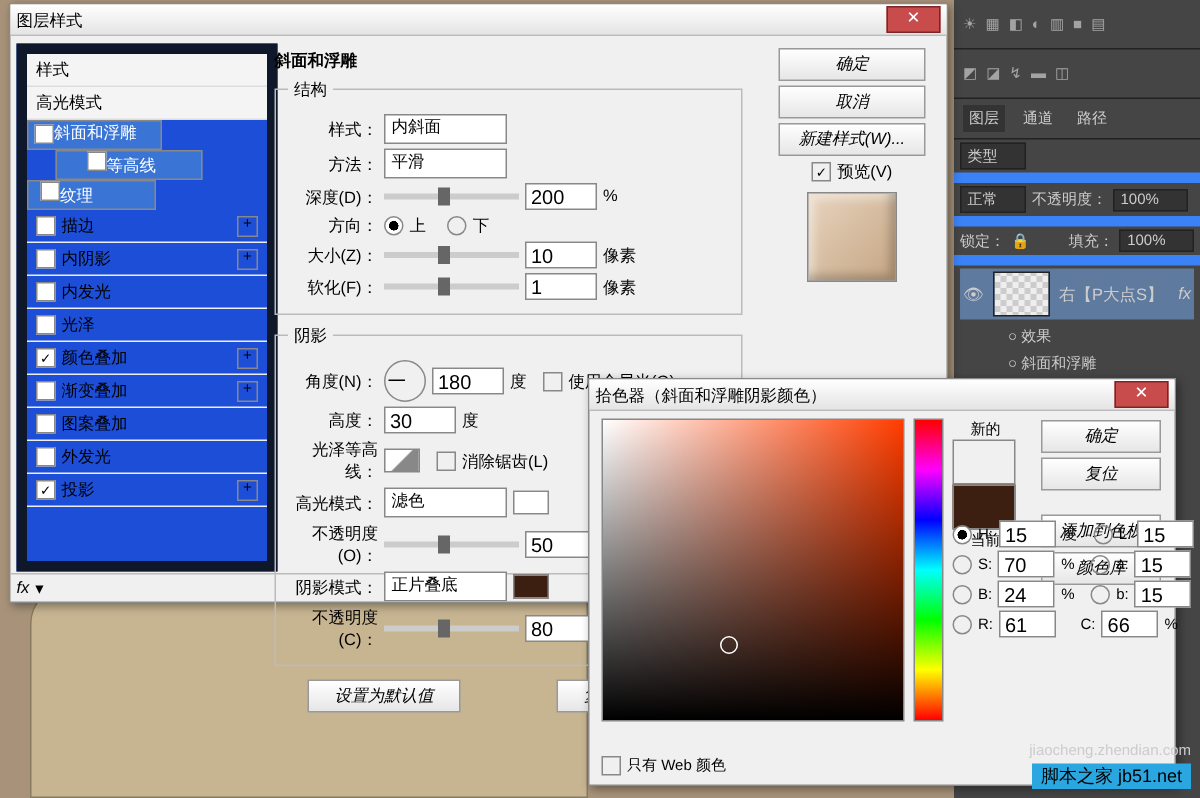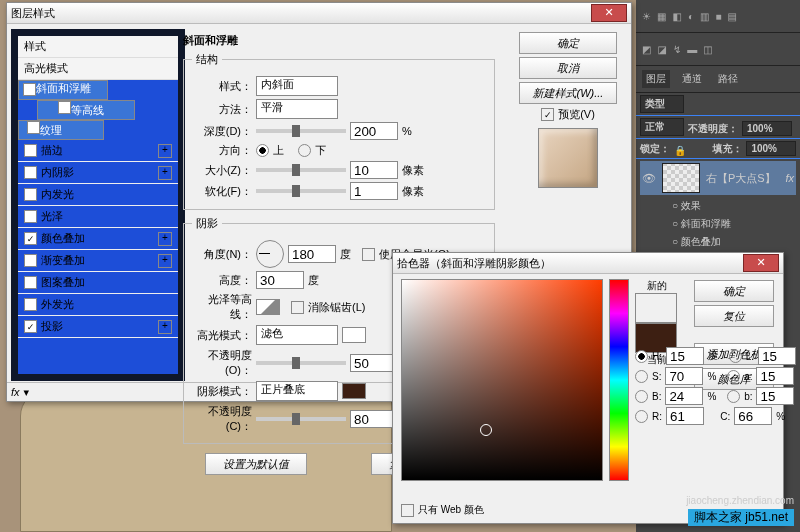--- a/index.html
+++ b/index.html
@@ -3,21 +3,21 @@
 <meta charset="utf-8">
 <style>
   body { margin:0; font:11px "Microsoft YaHei",sans-serif; background:#a8937a; width:800px; height:532px; position:relative; overflow:hidden; }
   .ps-panel { position:absolute; top:0; right:0; width:164px; height:532px; background:#454545; color:#ccc; }
   .ps-tools { height:24px; padding:4px 6px; border-bottom:1px solid #222; display:flex; gap:6px; align-items:center; font-size:10px; }
   .ps-tools span{opacity:.7;}
   .layers-hdr{padding:4px 6px;font-size:10px;display:flex;gap:8px;border-bottom:1px solid #222;}
   .layers-hdr .tab{padding:2px 4px;}
   .layers-hdr .tab.act{background:#333;}
   .drop{background:#333;border:1px solid #222;padding:1px 18px 1px 4px;font-size:10px;color:#ccc;display:inline-block;}
-  .lrow{display:flex;align-items:flex-end;gap:4px;padding:2px 4px;font-size:10px;border-bottom:1px solid #3b82f6;font-weight:bold;}
+  .lrow{display:flex;align-items:center;gap:4px;padding:2px 4px;font-size:10px;border-bottom:7px solid #3b82f6;}
   .layer-item{display:flex;align-items:center;gap:6px;background:#5e7a9e;padding:2px;margin:2px 4px;}
   .thumb{width:36px;height:28px;background:repeating-conic-gradient(#ccc 0 25%,#eee 0 50%) 0/8px 8px;border:1px solid #222;}
   .fx-line{padding:2px 4px 2px 36px;font-size:10px;color:#ccc;}
   .fx-line::before{content:"○ ";}
 
   .dlg{position:absolute;background:#f0f0f0;border:1px solid #8a8a8a;box-shadow:2px 2px 6px rgba(0,0,0,.4);}
   .titlebar{background:linear-gradient(#fff,#e4e4e4);height:20px;display:flex;align-items:center;padding:0 4px;font-size:11px;border-bottom:1px solid #bbb;}
   .titlebar .x{margin-left:auto;width:34px;height:16px;background:#c84c4c;color:#fff;text-align:center;line-height:14px;font-size:11px;border:1px solid #7a2626;}
   .btn{display:block;width:96px;height:20px;text-align:center;line-height:20px;background:linear-gradient(#fff,#e6e6e6);border:1px solid #999;margin:3px auto;font-size:11px;font-style:italic;}
   .side-col{position:absolute;top:26px;right:8px;width:110px;}

